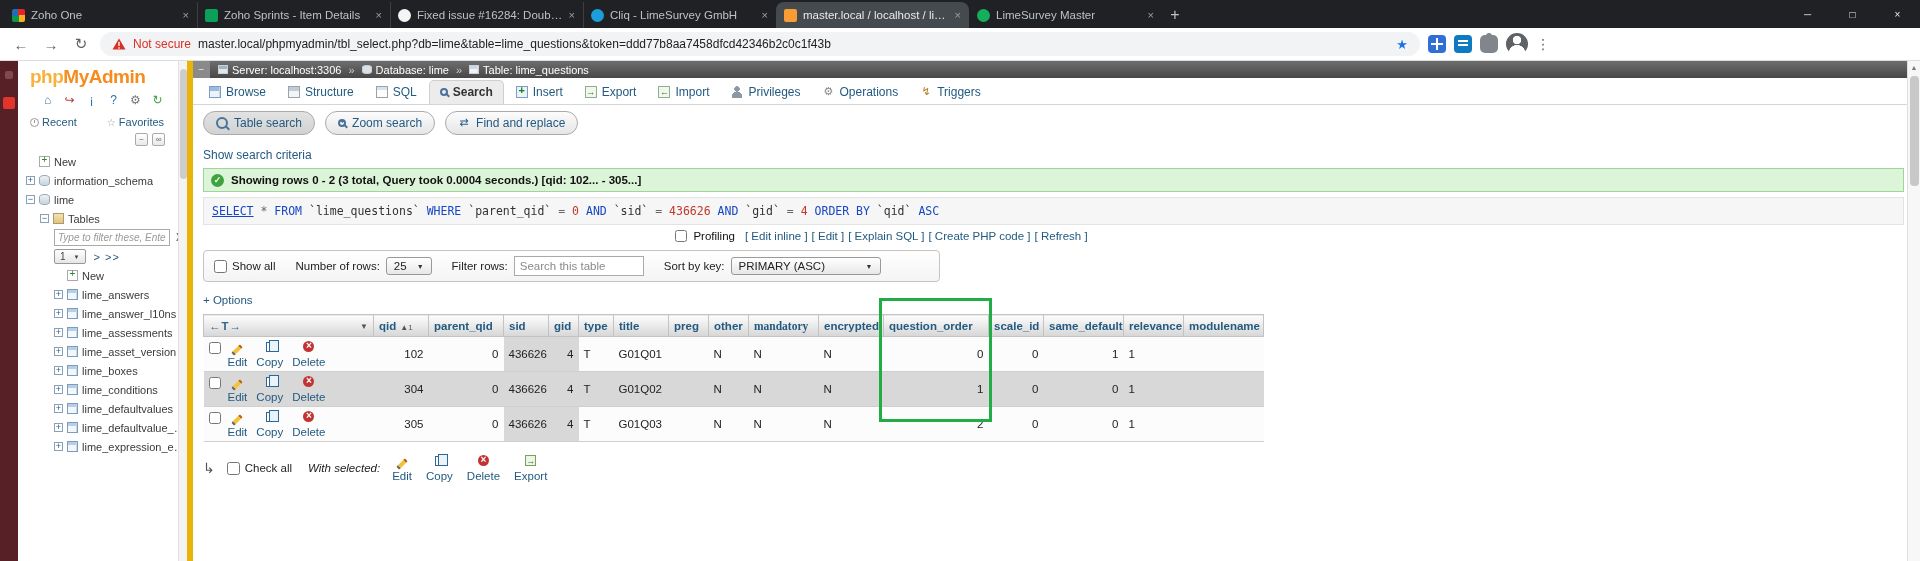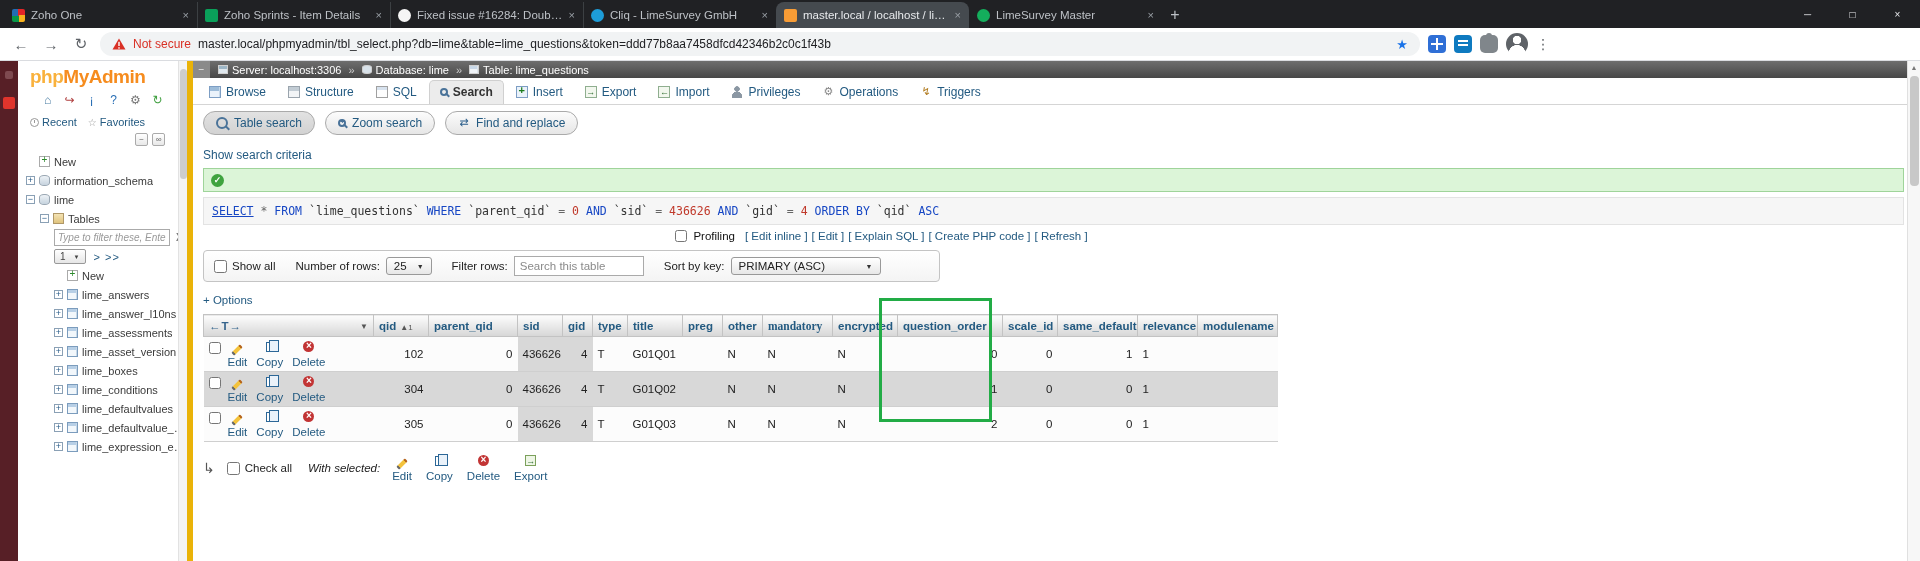--- a/index.html
+++ b/index.html
@@ -60,21 +60,21 @@
 
   
   .pma-nav { width:175px; background:#fff; border-right:6px solid #eab308; position:relative; flex:none; font-size:11px; color:#444; overflow:hidden; }
   .logo { padding:5px 0 2px 12px; font-size:19px; font-weight:bold; letter-spacing:-0.5px; }
   .logo-php { color:#f9b13c; }
   .logo-my { color:#f68c1e; }
   .nav-icons { display:flex; gap:8px; justify-content:center; padding:3px 0 4px; font-size:12px; }
   .nico { width:14px; text-align:center; }
   .nico-home { color:#4f81a6; } .nico-logout { color:#b04040; } .nico-info { color:#2a6fb5; }
   .nico-help { color:#2a6fb5; } .nico-settings { color:#777; } .nico-refresh { color:#3f9f3f; }
-  .recfav { display:flex; gap:11px; padding:2px 16px 2px 12px; color:#235a81; }
+  .recfav { display:flex; gap:30px; padding:2px 16px 2px 12px; color:#235a81; }
   .recfav .rf { display:flex; align-items:center; gap:3px; }
   .rf-ico { color:#999; font-size:10px; }
   .clock { width:9px; height:9px; border:1px solid #999; border-radius:50%; position:relative; }
   .clock::after { content:""; position:absolute; left:3px; top:1px; width:1px; height:3px; background:#999; }
   .nav-tools { display:flex; gap:4px; justify-content:flex-end; padding:3px 22px 3px 0; }
   .ntool { width:13px; height:13px; border:1px solid #aaa; background:linear-gradient(#fff,#e8e8e8); font-size:8px; line-height:11px; text-align:center; color:#666; border-radius:2px; }
   .tree { padding:3px 2px 0 8px; }
   .ti { display:flex; align-items:center; gap:4px; height:19px; white-space:nowrap; }
   .lvl1 { padding-left:14px; } .lvl2 { padding-left:28px; }
   .exp { width:9px; height:9px; flex:none; border:1px solid #8aa0b5; background:#fff; font-size:9px; line-height:7px; text-align:center; color:#2a5d8a; }
@@ -163,21 +163,21 @@
   .filter-input { width:130px; height:20px; border:1px solid #aaa; padding:0 5px; font-size:11.5px; font-family:"Liberation Sans",sans-serif; }
   .filter-input::placeholder { color:#8a8a8a; }
 
   .options-link { display:inline-block; margin:12px 0 0 10px; color:#235a81; font-size:11.5px; text-decoration:none; }
 
   .table-wrap { position:relative; margin:6px 0 0 10px; width:1060px; }
   table { border-collapse:collapse; table-layout:fixed; width:1060px; font-size:11.5px; color:#222; }
   th { background:linear-gradient(#fdfdfd,#d6d6d6); border:1px solid #c3c3c3; border-left:none; padding:3px 5px; text-align:left;
        color:#235a81; font-weight:bold; height:22px; white-space:nowrap; overflow:hidden; }
   th:first-child { border-left:1px solid #c3c3c3; }
-  th:nth-child(1){width:170px;} th:nth-child(2){width:55px;} th:nth-child(3){width:89px;margin-top:48px;} th:nth-child(4){width:45px;}
+  th:nth-child(1){width:170px;} th:nth-child(2){width:55px;} th:nth-child(3){width:75px;margin-top:48px;} th:nth-child(4){width:45px;}
   th:nth-child(5){width:30px;} th:nth-child(6){width:35px;} th:nth-child(7){width:55px;} th:nth-child(8){width:40px;}
   th:nth-child(9){width:40px;} th:nth-child(10){width:70px;font-family:Liberation Serif, serif;} th:nth-child(11){width:65px;} th:nth-child(12){width:105px;}
   th:nth-child(13){width:55px;} th:nth-child(14){width:80px;} th:nth-child(15){width:60px;} th:nth-child(16){width:80px;}
   .acts-h { display:table-cell; }
   .corner { letter-spacing:1px; color:#35648c; }
   .hdr-caret { float:right; font-size:8px; color:#555; margin-top:2px; }
   .sortmark { font-size:8px; color:#555; margin-left:4px; font-weight:normal; }
   td { padding:3px 5px; height:25px; border-bottom:1px solid #cfcfcf; white-space:nowrap; overflow:hidden; }
   tr.odd td { background:#fcfcfc; }
   tr.even td { background:#d8d8d8; }
@@ -476,20 +476,21 @@
           <span class="stab">
             <span class="sico sico-replace"></span>
             <span>Find and replace</span>
           </span>
         </div>
 
       <a class="show-criteria">Show search criteria</a>
 
       <div class="success">
         <span class="okico">✓</span>
+        <span>Showing rows 0 - 2 (3 total, Query took 0.0004 seconds.) [qid: 102... - 305...]</span>
       </div>
 
       <div class="sql-panel">
         <div class="sql-code" id="sql-code"><span class="tk-kwl">SELECT</span><span class="tk-op"> * </span><span class="tk-kw">FROM</span><span class="tk-id"> `lime_questions` </span><span class="tk-kw">WHERE</span><span class="tk-id"> `parent_qid` </span><span class="tk-op">= </span><span class="tk-num">0</span><span class="tk-pl"> </span><span class="tk-kw">AND</span><span class="tk-id"> `sid` </span><span class="tk-op">= </span><span class="tk-num">436626</span><span class="tk-pl"> </span><span class="tk-kw">AND</span><span class="tk-id"> `gid` </span><span class="tk-op">= </span><span class="tk-num">4</span><span class="tk-pl"> </span><span class="tk-kw">ORDER BY</span><span class="tk-id"> `qid` </span><span class="tk-kw">ASC</span></div>
       </div>
 
       <div class="prof">
         <input type="checkbox" style="">
         <span>Profiling</span>
         <span id="prof-links"><span class="plink" style="margin-left: 4px;">[ Edit inline ]</span><span class="plink" style="margin-left: 4px;">[ Edit ]</span><span class="plink" style="margin-left: 4px;">[ Explain SQL ]</span><span class="plink" style="margin-left: 4px;">[ Create PHP code ]</span><span class="plink" style="margin-left: 4px;">[ Refresh ]</span></span>

